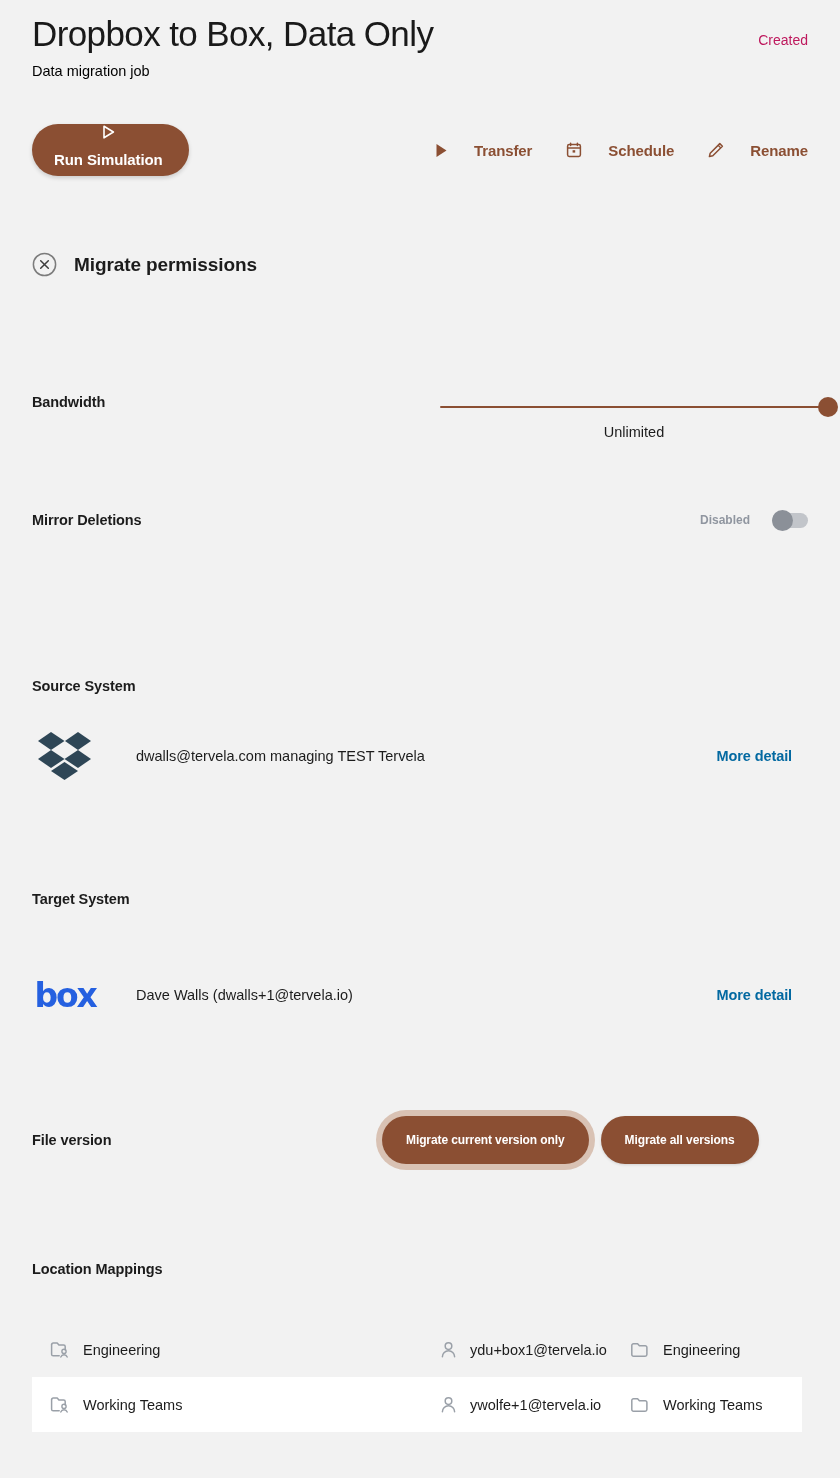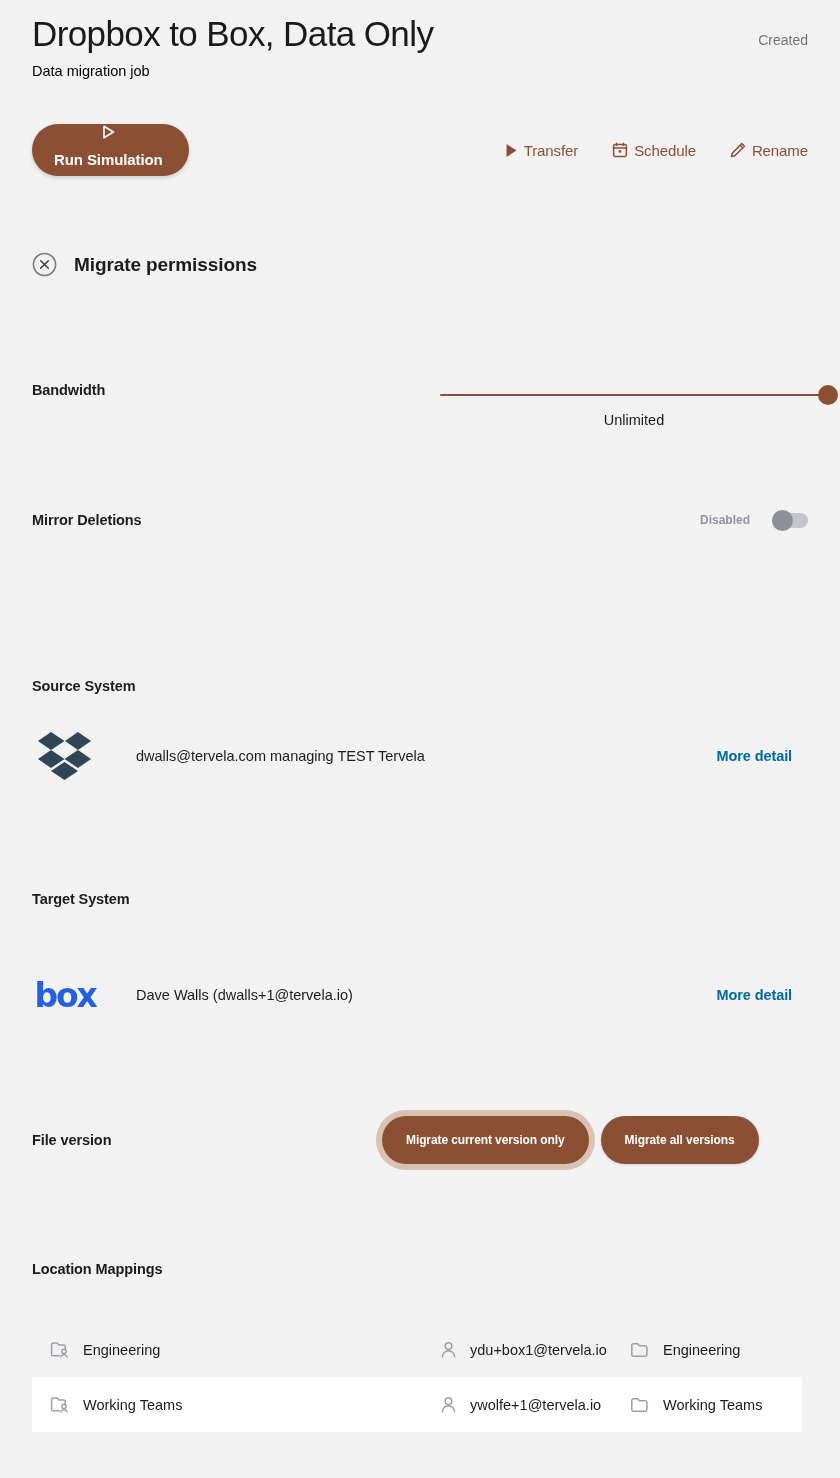--- a/index.html
+++ b/index.html
@@ -33,21 +33,21 @@
   }
   .page-title {
     font-size: 35px;
     font-weight: 300;
     letter-spacing: -0.6px;
     line-height: 1.12;
     color: #1a1a1a;
   }
   .status-text {
     font-size: 14px;
-    color: #737373;
+    color: #be185d;
     font-weight: 400;
     padding-top: 18px;
     white-space: nowrap;
   }
   .subtitle {
     margin-top: 10px;
     font-size: 14.5px;
     color: #000000;
     font-weight: 400;
   }
@@ -81,24 +81,24 @@
     flex-direction: column;
   }
   .actions-right {
     display: flex;
     align-items: center;
     gap: 34px;
   }
   .action-link {
     display: inline-flex;
     align-items: center;
-    gap: 6px;
+    gap: 26px;
     color: #8b4f33;
     font-size: 15px;
-    font-weight: 400;
+    font-weight: 700;
     cursor: pointer;
     letter-spacing: -0.1px;
     background: none;
     border: none;
     font-family: "Liberation Sans", sans-serif;
     text-align: right;
   }
 
   
   .row {
@@ -134,21 +134,21 @@
   }
   .perm-label {
     margin-left: 17px;
     font-size: 19px;
     font-weight: 700;
     color: #1c1c1c;
     letter-spacing: -0.1px;
   }
 
   
-  .bandwidth-row { top: 382px; align-items: flex-end; }
+  .bandwidth-row { top: 394px; align-items: flex-end; }
   .slider-wrap {
     position: absolute;
     left: 440px;
     right: 12px;
     top: 0;
   }
   .slider-track {
     position: relative;
     height: 2px;
     background: #8b4f33;

